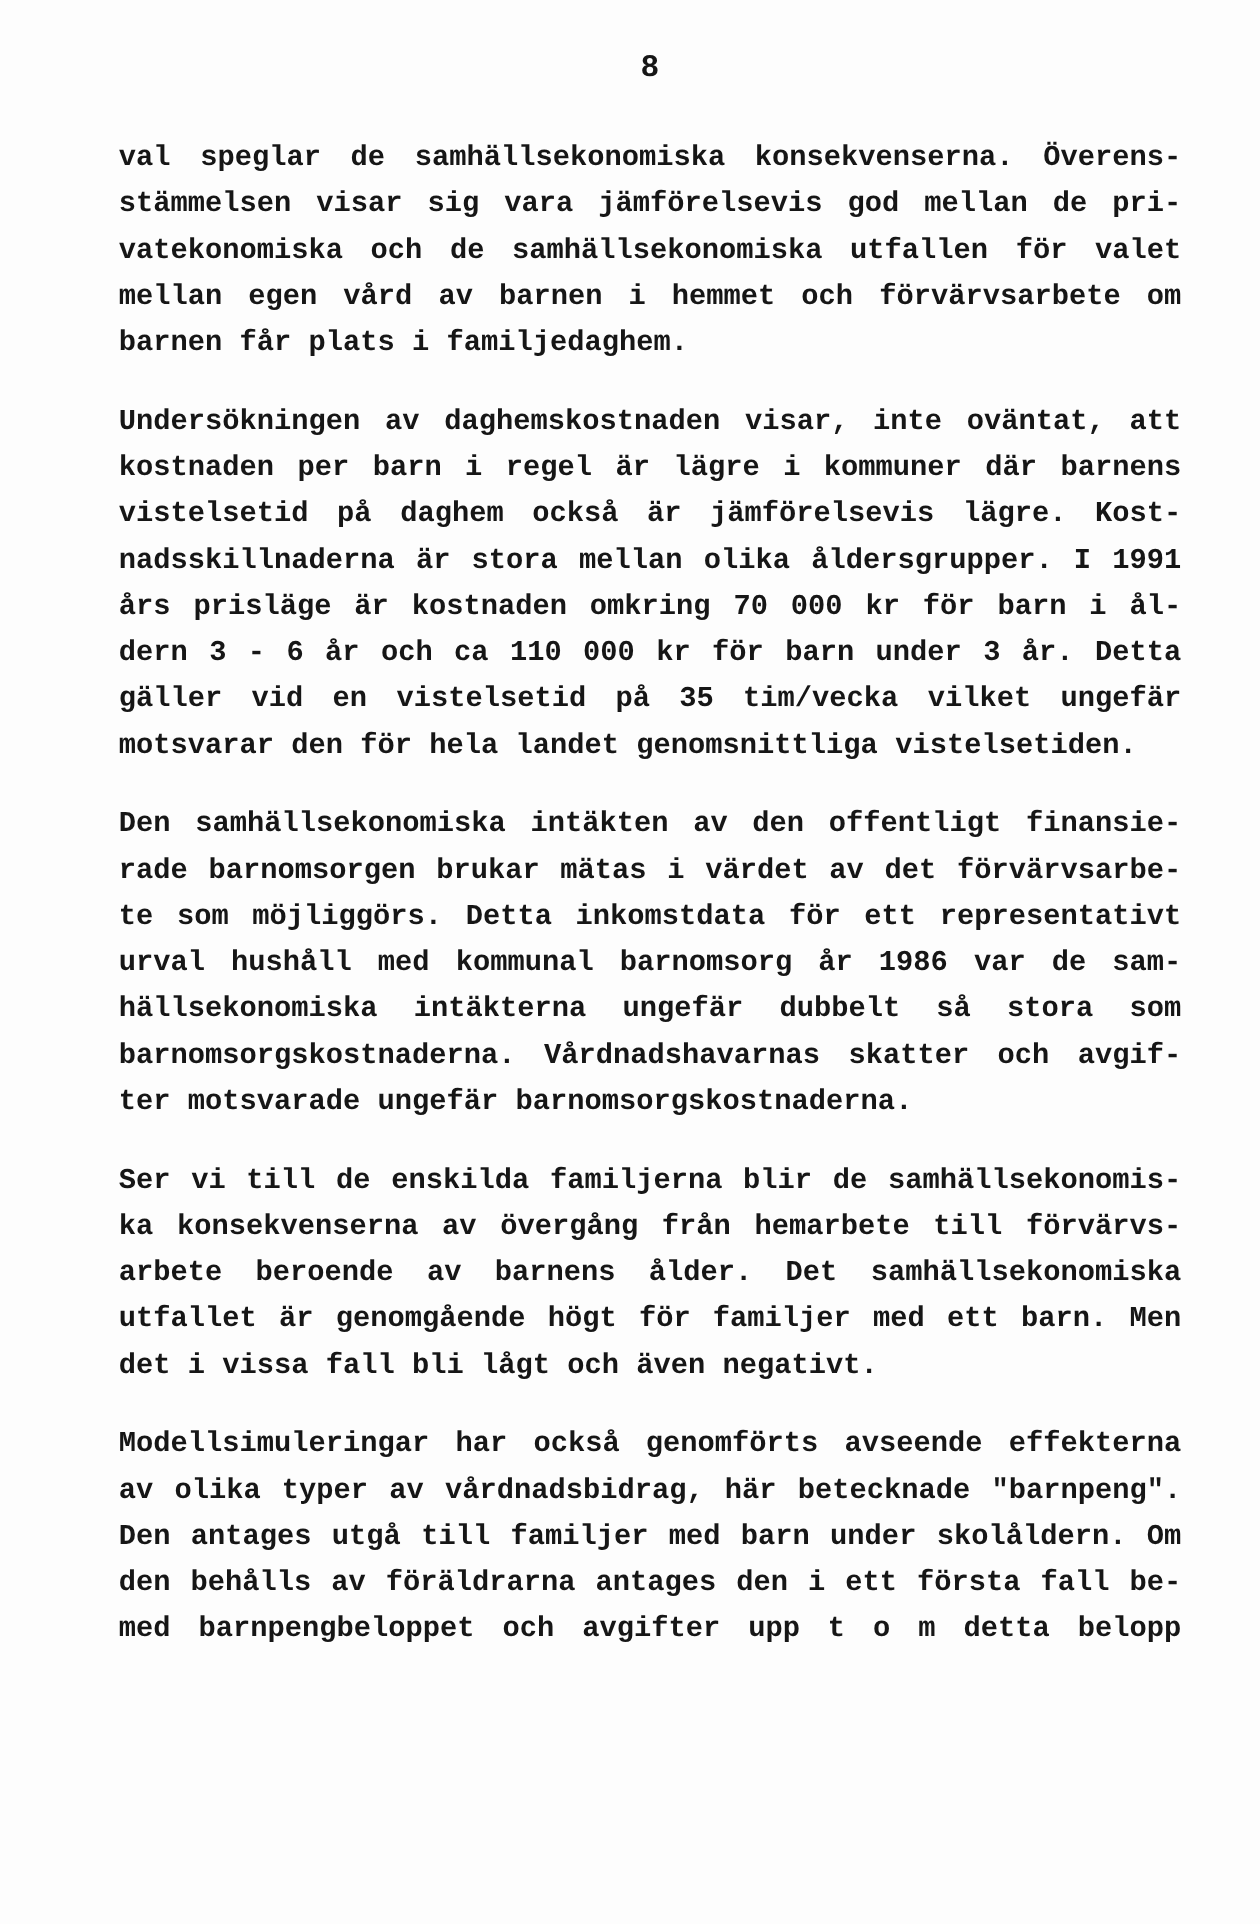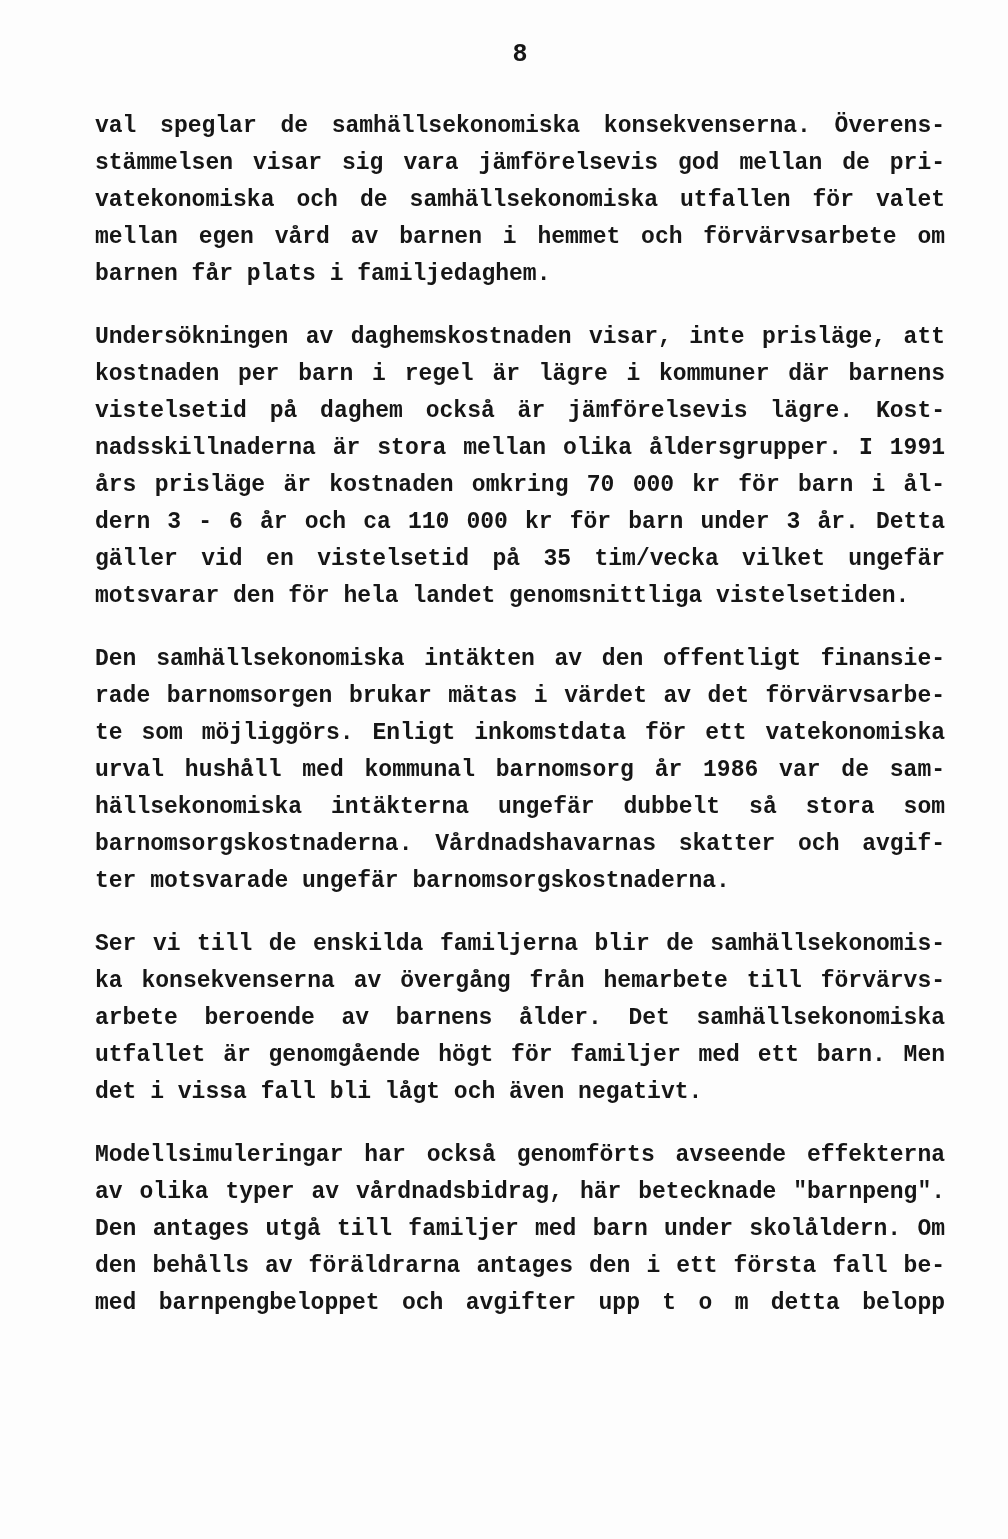--- a/index.html
+++ b/index.html
@@ -50,33 +50,33 @@
   <div class="page-number">8</div>
   <div class="text-body">
       <div class="paragraph">
         <div class="line">val speglar de samhällsekonomiska konsekvenserna. Överens-</div>
         <div class="line">stämmelsen visar sig vara jämförelsevis god mellan de pri-</div>
         <div class="line">vatekonomiska och de samhällsekonomiska utfallen för valet</div>
         <div class="line">mellan egen vård av barnen i hemmet och förvärvsarbete om</div>
         <div class="line final">barnen får plats i familjedaghem.</div>
       </div>
       <div class="paragraph">
-        <div class="line">Undersökningen av daghemskostnaden visar, inte prisläge, att</div>
+        <div class="line">Undersökningen av daghemskostnaden visar, inte oväntat, att</div>
         <div class="line">kostnaden per barn i regel är lägre i kommuner där barnens</div>
         <div class="line">vistelsetid på daghem också är jämförelsevis lägre. Kost-</div>
         <div class="line">nadsskillnaderna är stora mellan olika åldersgrupper. I 1991</div>
         <div class="line">års prisläge är kostnaden omkring 70 000 kr för barn i ål-</div>
         <div class="line">dern 3 - 6 år och ca 110 000 kr för barn under 3 år. Detta</div>
         <div class="line">gäller vid en vistelsetid på 35 tim/vecka vilket ungefär</div>
         <div class="line final">motsvarar den för hela landet genomsnittliga vistelsetiden.</div>
       </div>
       <div class="paragraph">
         <div class="line">Den samhällsekonomiska intäkten av den offentligt finansie-</div>
         <div class="line">rade barnomsorgen brukar mätas i värdet av det förvärvsarbe-</div>
-        <div class="line">te som möjliggörs. Enligt inkomstdata för ett vatekonomiska</div>
+        <div class="line">te som möjliggörs. Detta inkomstdata för ett representativt</div>
         <div class="line">urval hushåll med kommunal barnomsorg år 1986 var de sam-</div>
         <div class="line">hällsekonomiska intäkterna ungefär dubbelt så stora som</div>
         <div class="line">barnomsorgskostnaderna. Vårdnadshavarnas skatter och avgif-</div>
         <div class="line final">ter motsvarade ungefär barnomsorgskostnaderna.</div>
       </div>
       <div class="paragraph">
         <div class="line">Ser vi till de enskilda familjerna blir de samhällsekonomis-</div>
         <div class="line">ka konsekvenserna av övergång från hemarbete till förvärvs-</div>
         <div class="line">arbete beroende av barnens ålder. Det samhällsekonomiska</div>
         <div class="line">utfallet är genomgående högt för familjer med ett barn. Men</div>

